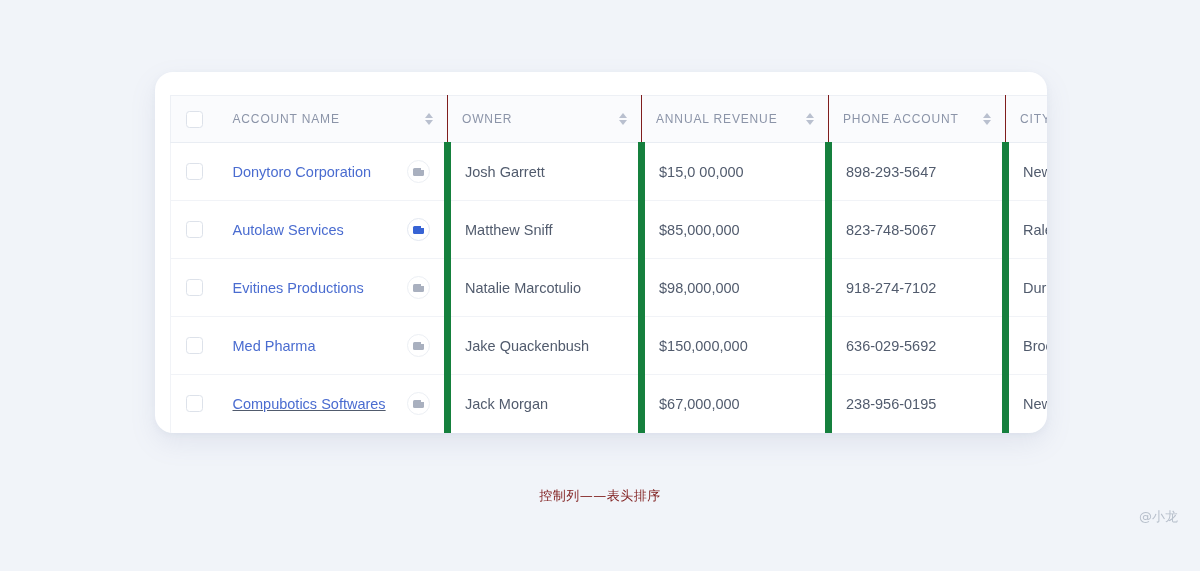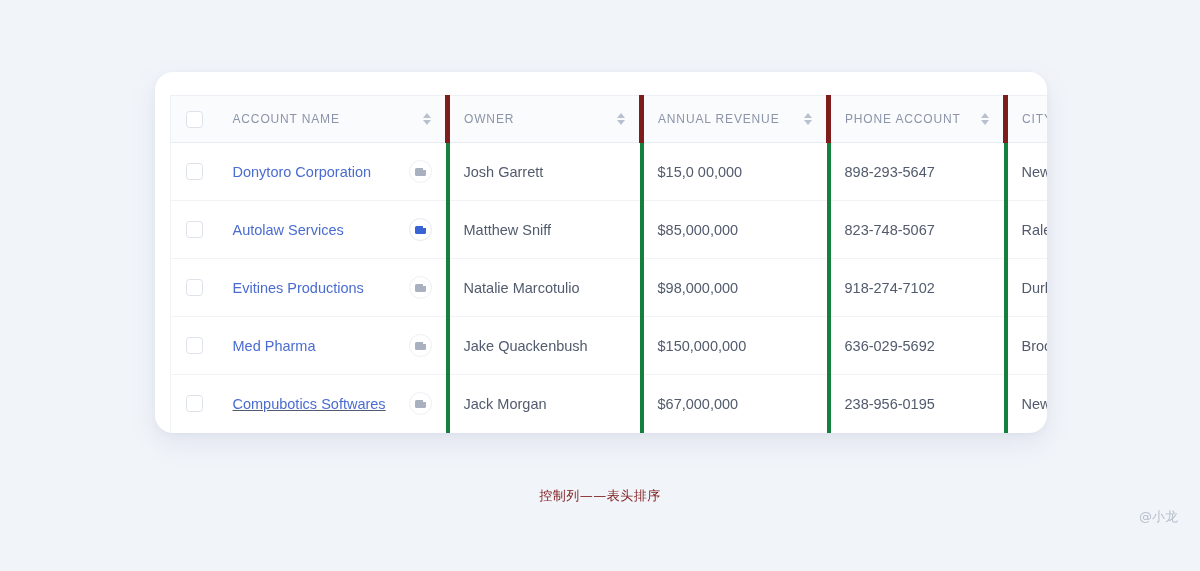--- a/index.html
+++ b/index.html
@@ -49,21 +49,21 @@
     background: #fafbfd;
     height: 47px;
     padding: 0 0 0 14px;
     text-align: left;
     font-weight: 400;
     font-size: 12px;
     letter-spacing: 0.85px;
     color: #8b94a8;
     border-top: 1px solid #edf0f5;
     border-bottom: 1px solid #e9edf3;
-    border-right: 5px solid #7f1d1d;
+    border-right: 1px solid #7f1d1d;
     vertical-align: middle;
     white-space: nowrap;
   }
   .tbl thead th.col-check {
     border-right: none;
     padding: 0;
     border-left: 1px solid #edf0f5;
   }
   .tbl thead th.col-name { border-left: none; padding-left: 0; }
 
@@ -91,21 +91,21 @@
     border-right: 4.5px solid transparent;
   }
   .sort-icon i.up   { border-bottom: 5px solid #b9c0cf; }
   .sort-icon i.down { border-top: 5px solid #b9c0cf; }
 
   
   .tbl tbody td {
     height: 58px;
     padding: 0 0 0 14px;
     border-bottom: 1px solid #f1f3f7;
-    border-right: 4px solid #15803d;
+    border-right: 7px solid #15803d;
     color: #515b6d;
     vertical-align: middle;
     white-space: nowrap;
     font-size: 14.5px;
   }
   .tbl tbody tr:last-child td { border-bottom: none; }
   .tbl tbody td.col-check {
     border-right: none;
     padding: 0;
     border-left: 1px solid #f1f3f7;

